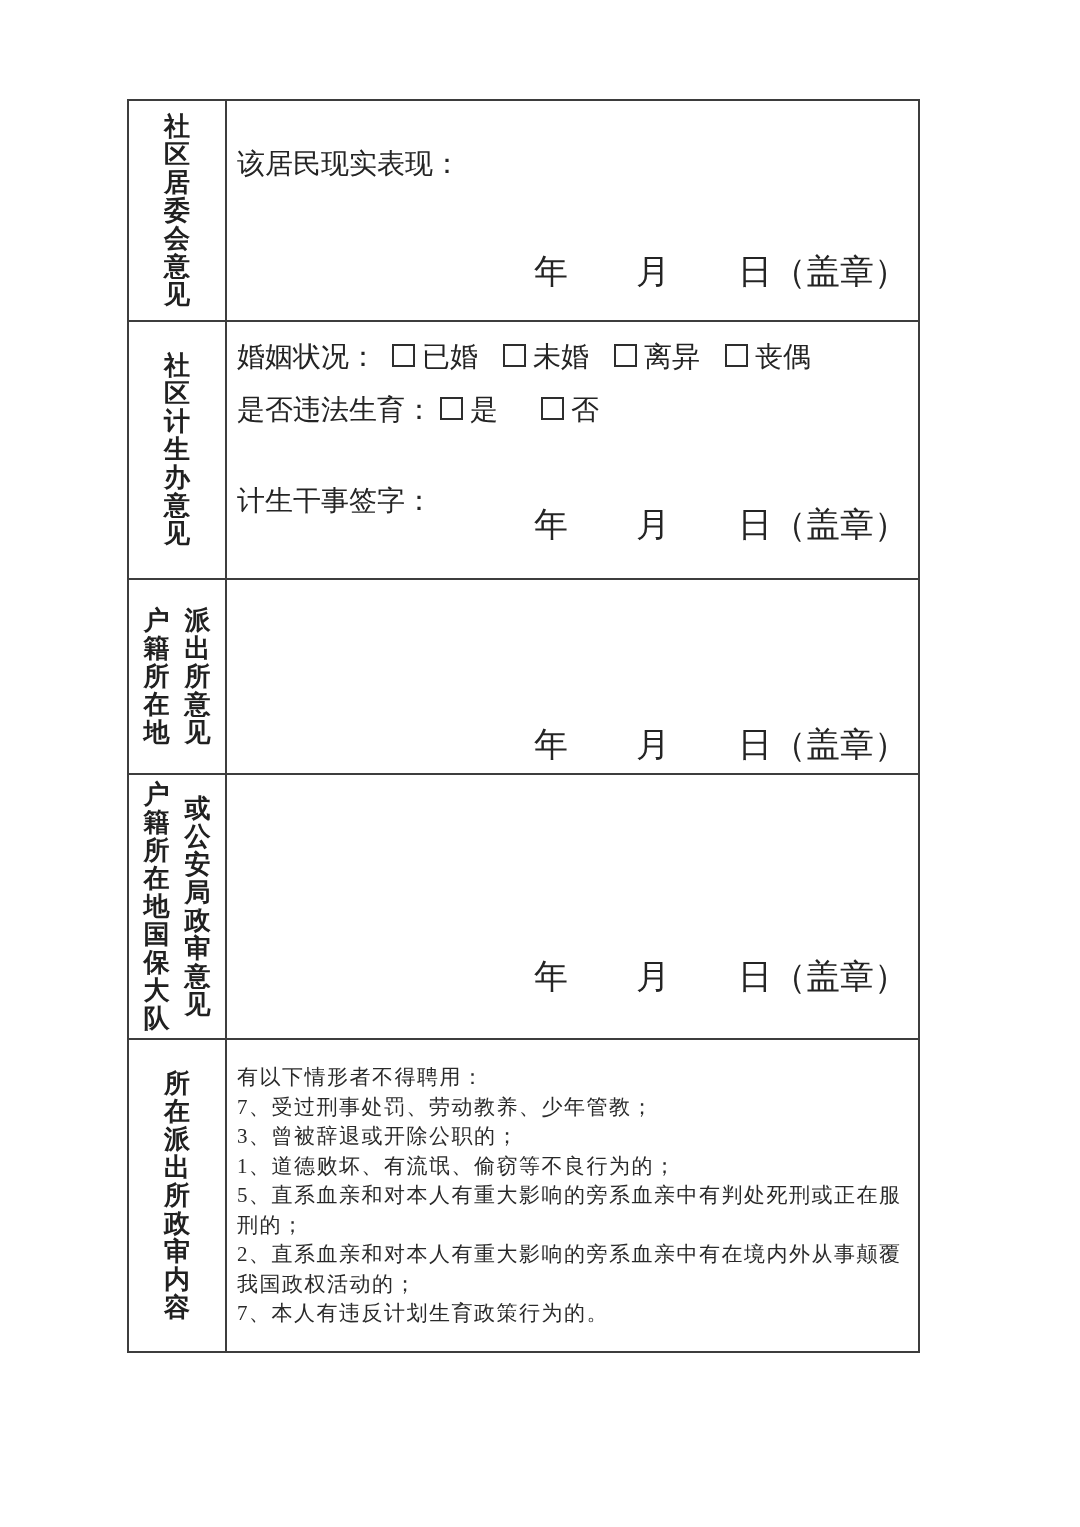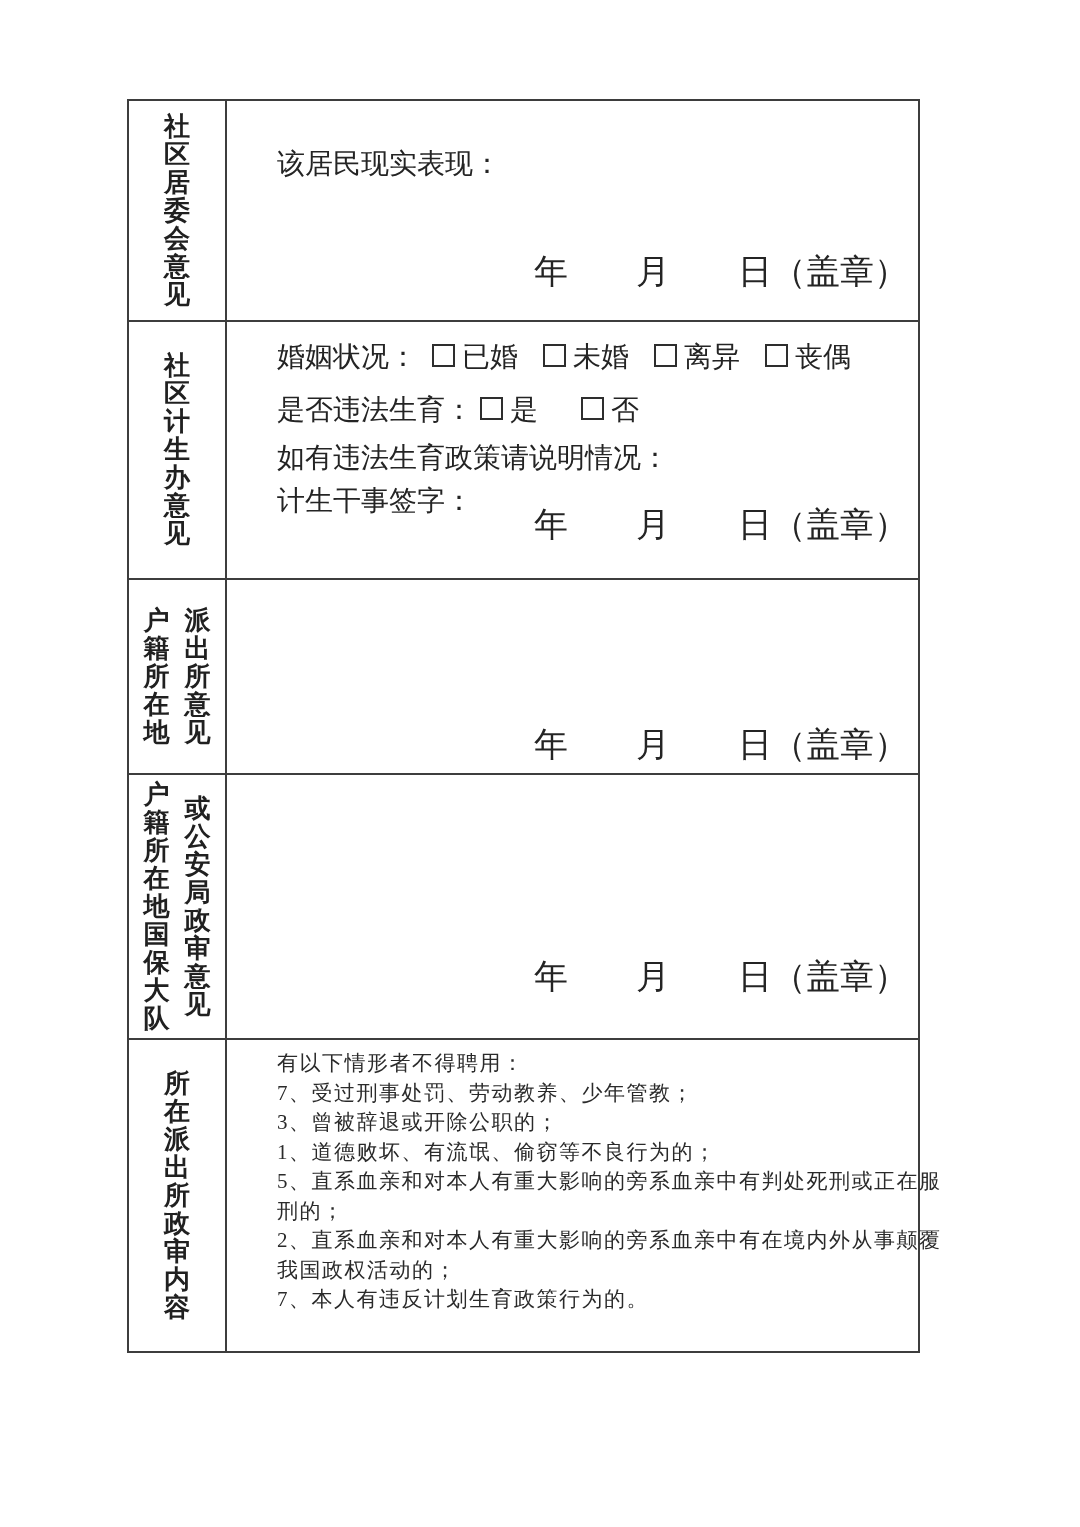--- a/index.html
+++ b/index.html
@@ -49,21 +49,20 @@
     text-align:center;
     font-size:26px;
     line-height:28px;
     font-weight:bold;
     color:#202020;
   }
   .content-cell{
     position:relative;
     flex:1 1 auto;
     box-sizing:border-box;
-    margin-left:40px;
   }
   .cline{
     position:absolute;
     left:10px;
     font-size:28px;
     line-height:30px;
     white-space:nowrap;
     color:#242424;
   }
   .date-line{
@@ -80,21 +79,21 @@
     background:#ffffff;
     vertical-align:-1px;
     margin-right:7px;
   }
   .opt{margin-right:18px;}
   .opt:last-child{margin-right:0;}
   .opt-wide{margin-right:36px;}
   .ms-label{margin-right:8px;}
   
   .review-content{
-    padding:9px 10px 0 10px;
+    padding:23px 10px 0 10px;
     font-size:21px;
     letter-spacing:1.5px;
     line-height:29.5px;
     color:#2a2a2a;
     width:676px;
   }
   .review-content div{margin:0;}
 </style>
 </head>
 <body>
@@ -137,21 +136,20 @@
         <span class="opt"><span class="cbox"></span><span>已婚</span></span>
         <span class="opt"><span class="cbox"></span><span>未婚</span></span>
         <span class="opt"><span class="cbox"></span><span>离异</span></span>
         <span class="opt"><span class="cbox"></span><span>丧偶</span></span>
       </div>
       <div class="cline" style="top:73px;">
         <span>是否违法生育：</span>
         <span class="opt opt-wide"><span class="cbox"></span><span>是</span></span>
         <span class="opt"><span class="cbox"></span><span>否</span></span>
       </div>
-      <div class="cline" style="top:121px;">如有违法生育政策请说明情况：</div>
       <div class="cline" style="top:164px;">计生干事签字：</div>
       <div class="date-line" style="bottom:30px;">年　　月　　日（盖章）</div>
     </div>
   </div>
 
   <div class="row row-3">
     <div class="label-cell">
       <span class="vlabel">
           <span class="vchar">户</span>
           <span class="vchar">籍</span>

